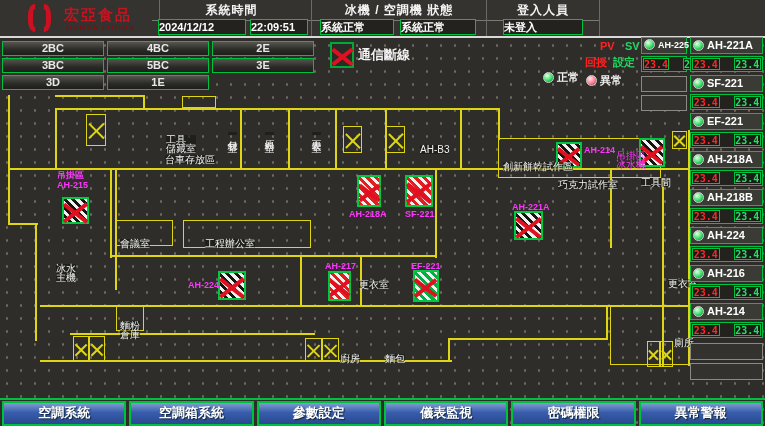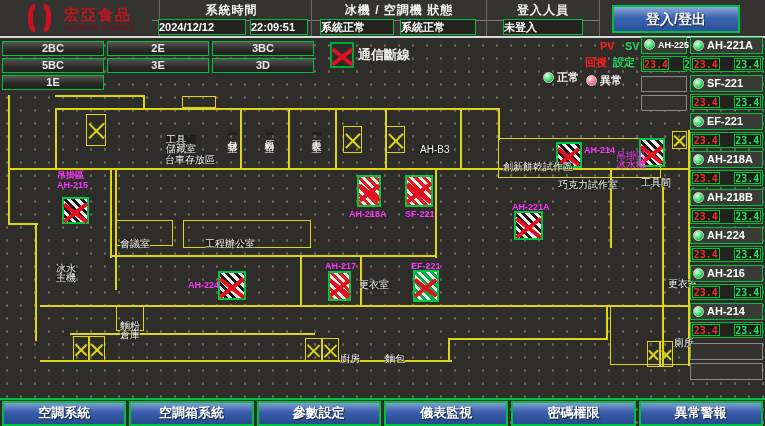--- a/index.html
+++ b/index.html
@@ -102,25 +102,25 @@
   </div>
   <div class="hcell" style="left:312px;width:175px;">
     <div class="hlabel">冰機 / 空調機 狀態</div>
     <div class="gbox" style="left:8px;top:19px;width:74px;height:16px;">系統正常</div>
     <div class="gbox" style="left:88px;top:19px;width:76px;height:16px;">系統正常</div>
   </div>
   <div class="hcell" style="left:487px;width:113px;">
     <div class="hlabel">登入人員</div>
     <div class="gbox" style="left:16px;top:19px;width:80px;height:16px;">未登入</div>
   </div>
-  <div class="login-btn">登入/登出</div>
 </div>
 
 <div class="floors" id="floors">
     <div class="fbtn" style="">2BC</div>
+    <div class="fbtn" style="">4BC</div>
     <div class="fbtn" style="">2E</div>
     <div class="fbtn" style="">3BC</div>
     <div class="fbtn" style="">5BC</div>
     <div class="fbtn" style="">3E</div>
     <div class="fbtn" style="">3D</div>
     <div class="fbtn" style="">1E</div>
   </div>
 
 <div class="commloss-icon">
     <i class="xbar a"></i>

